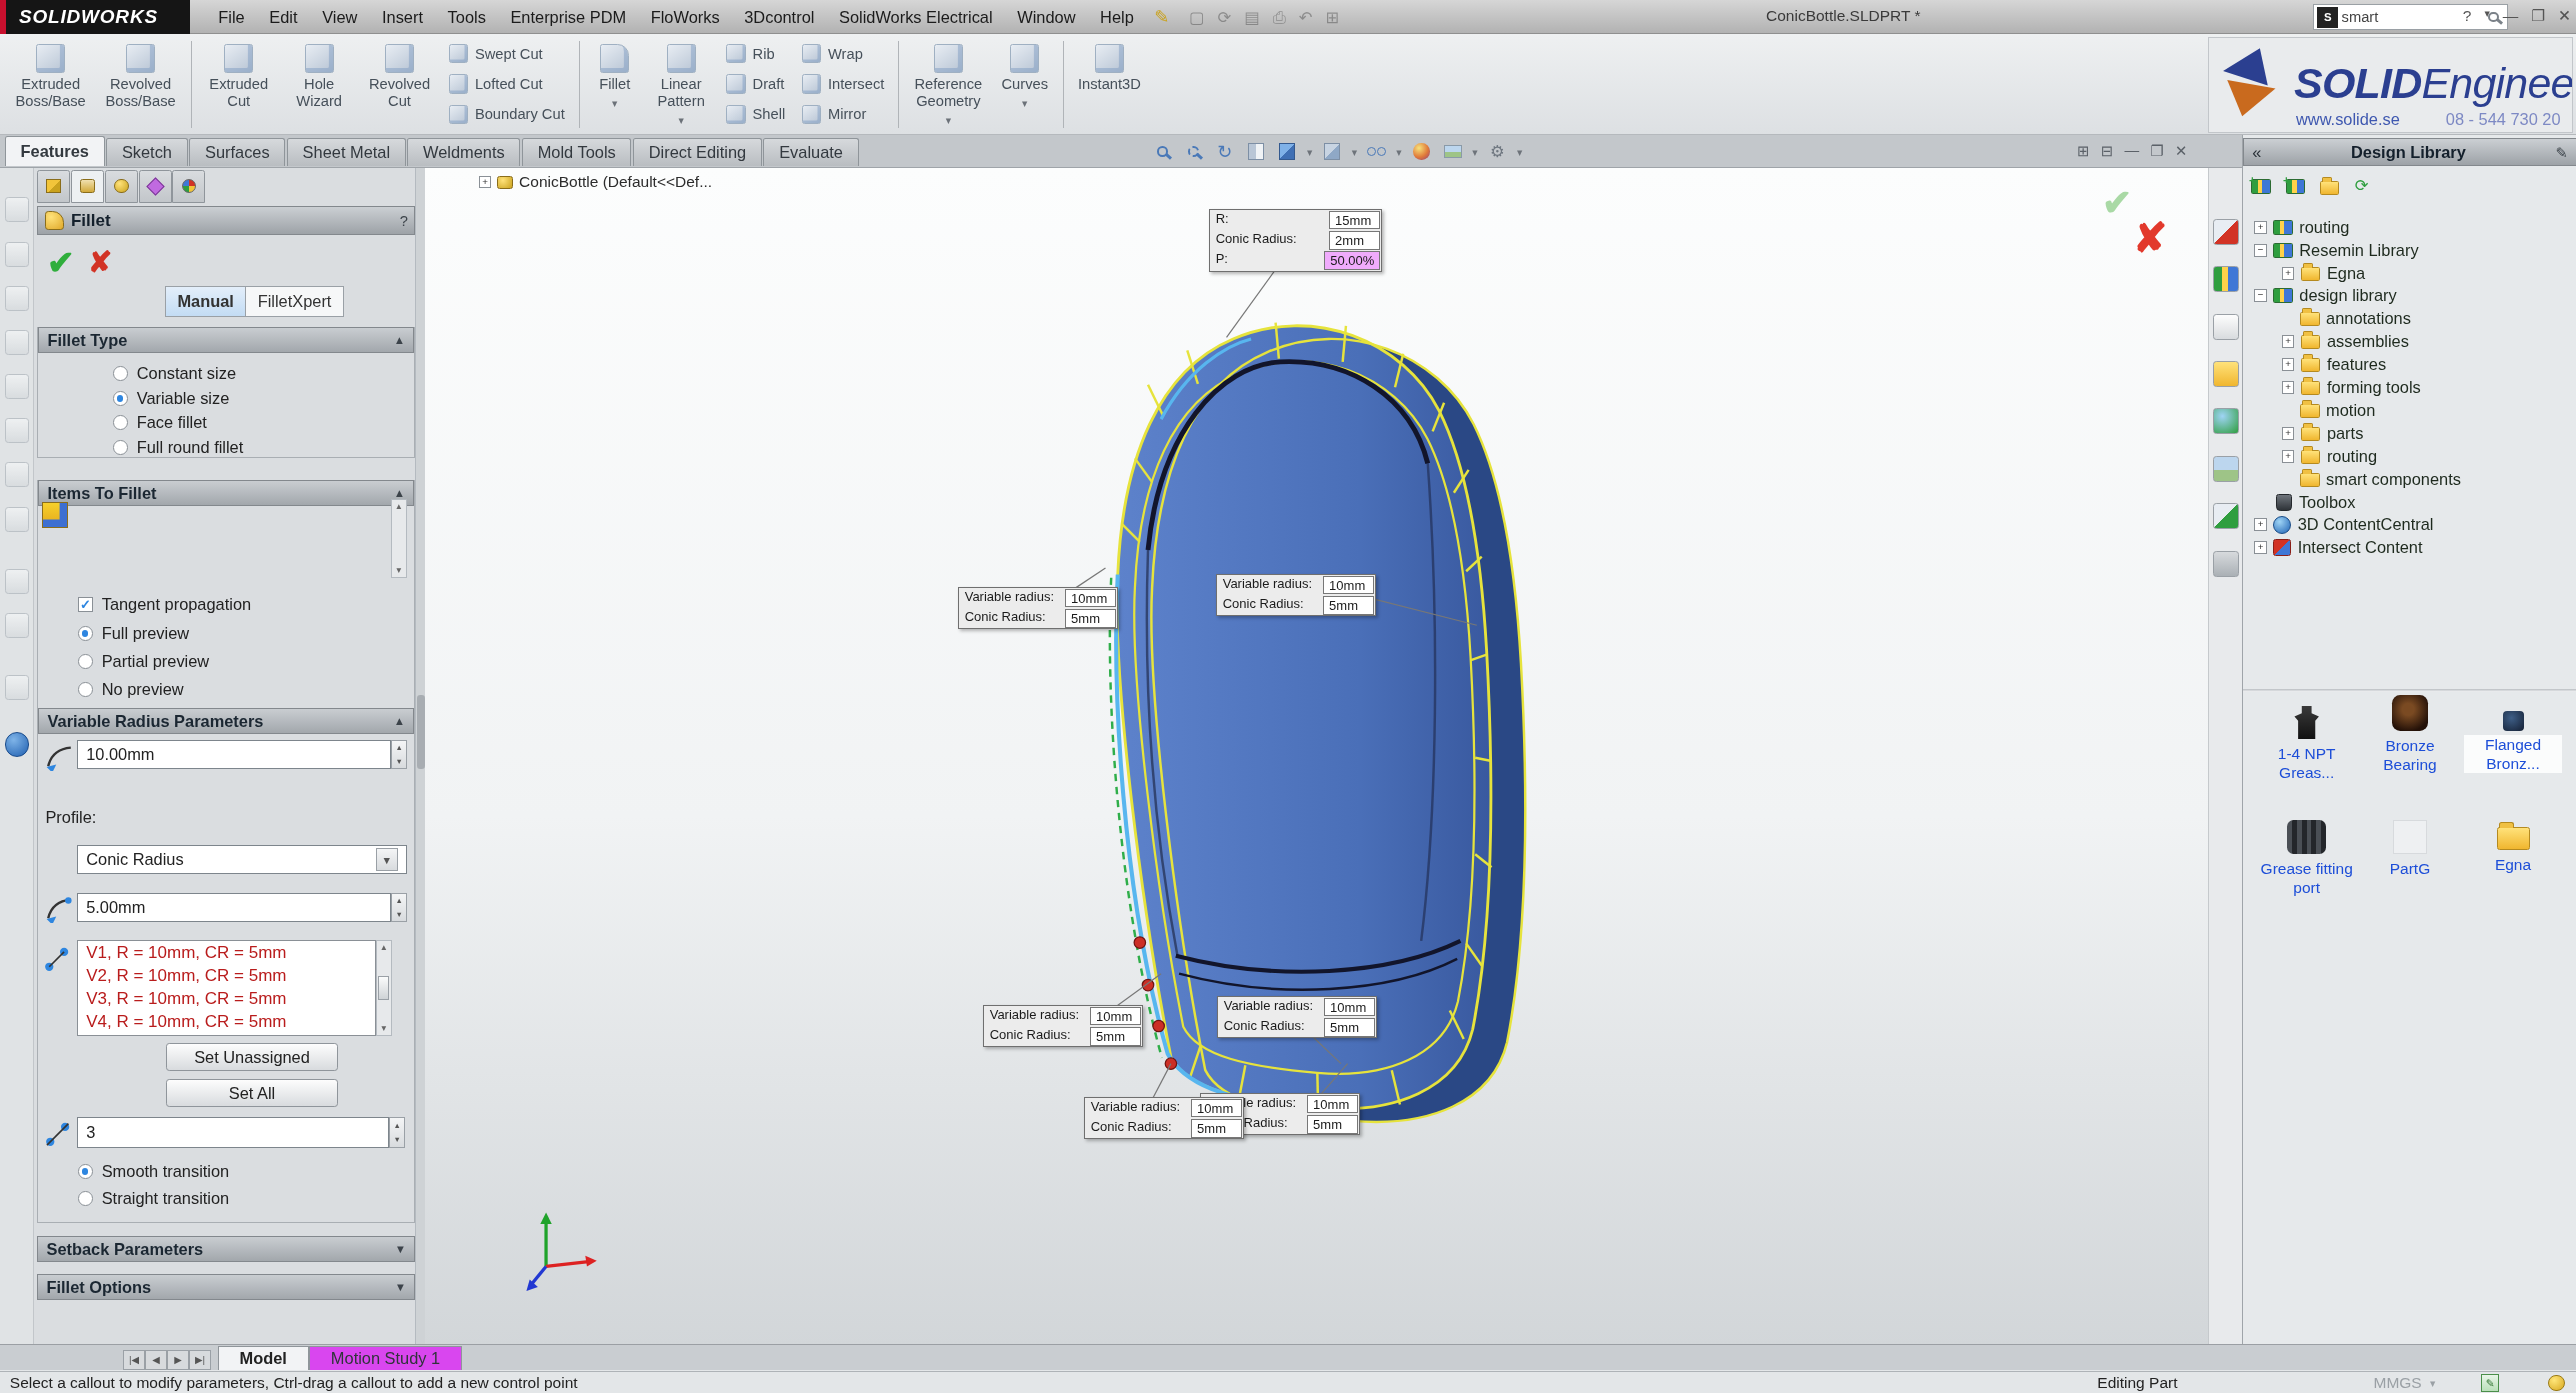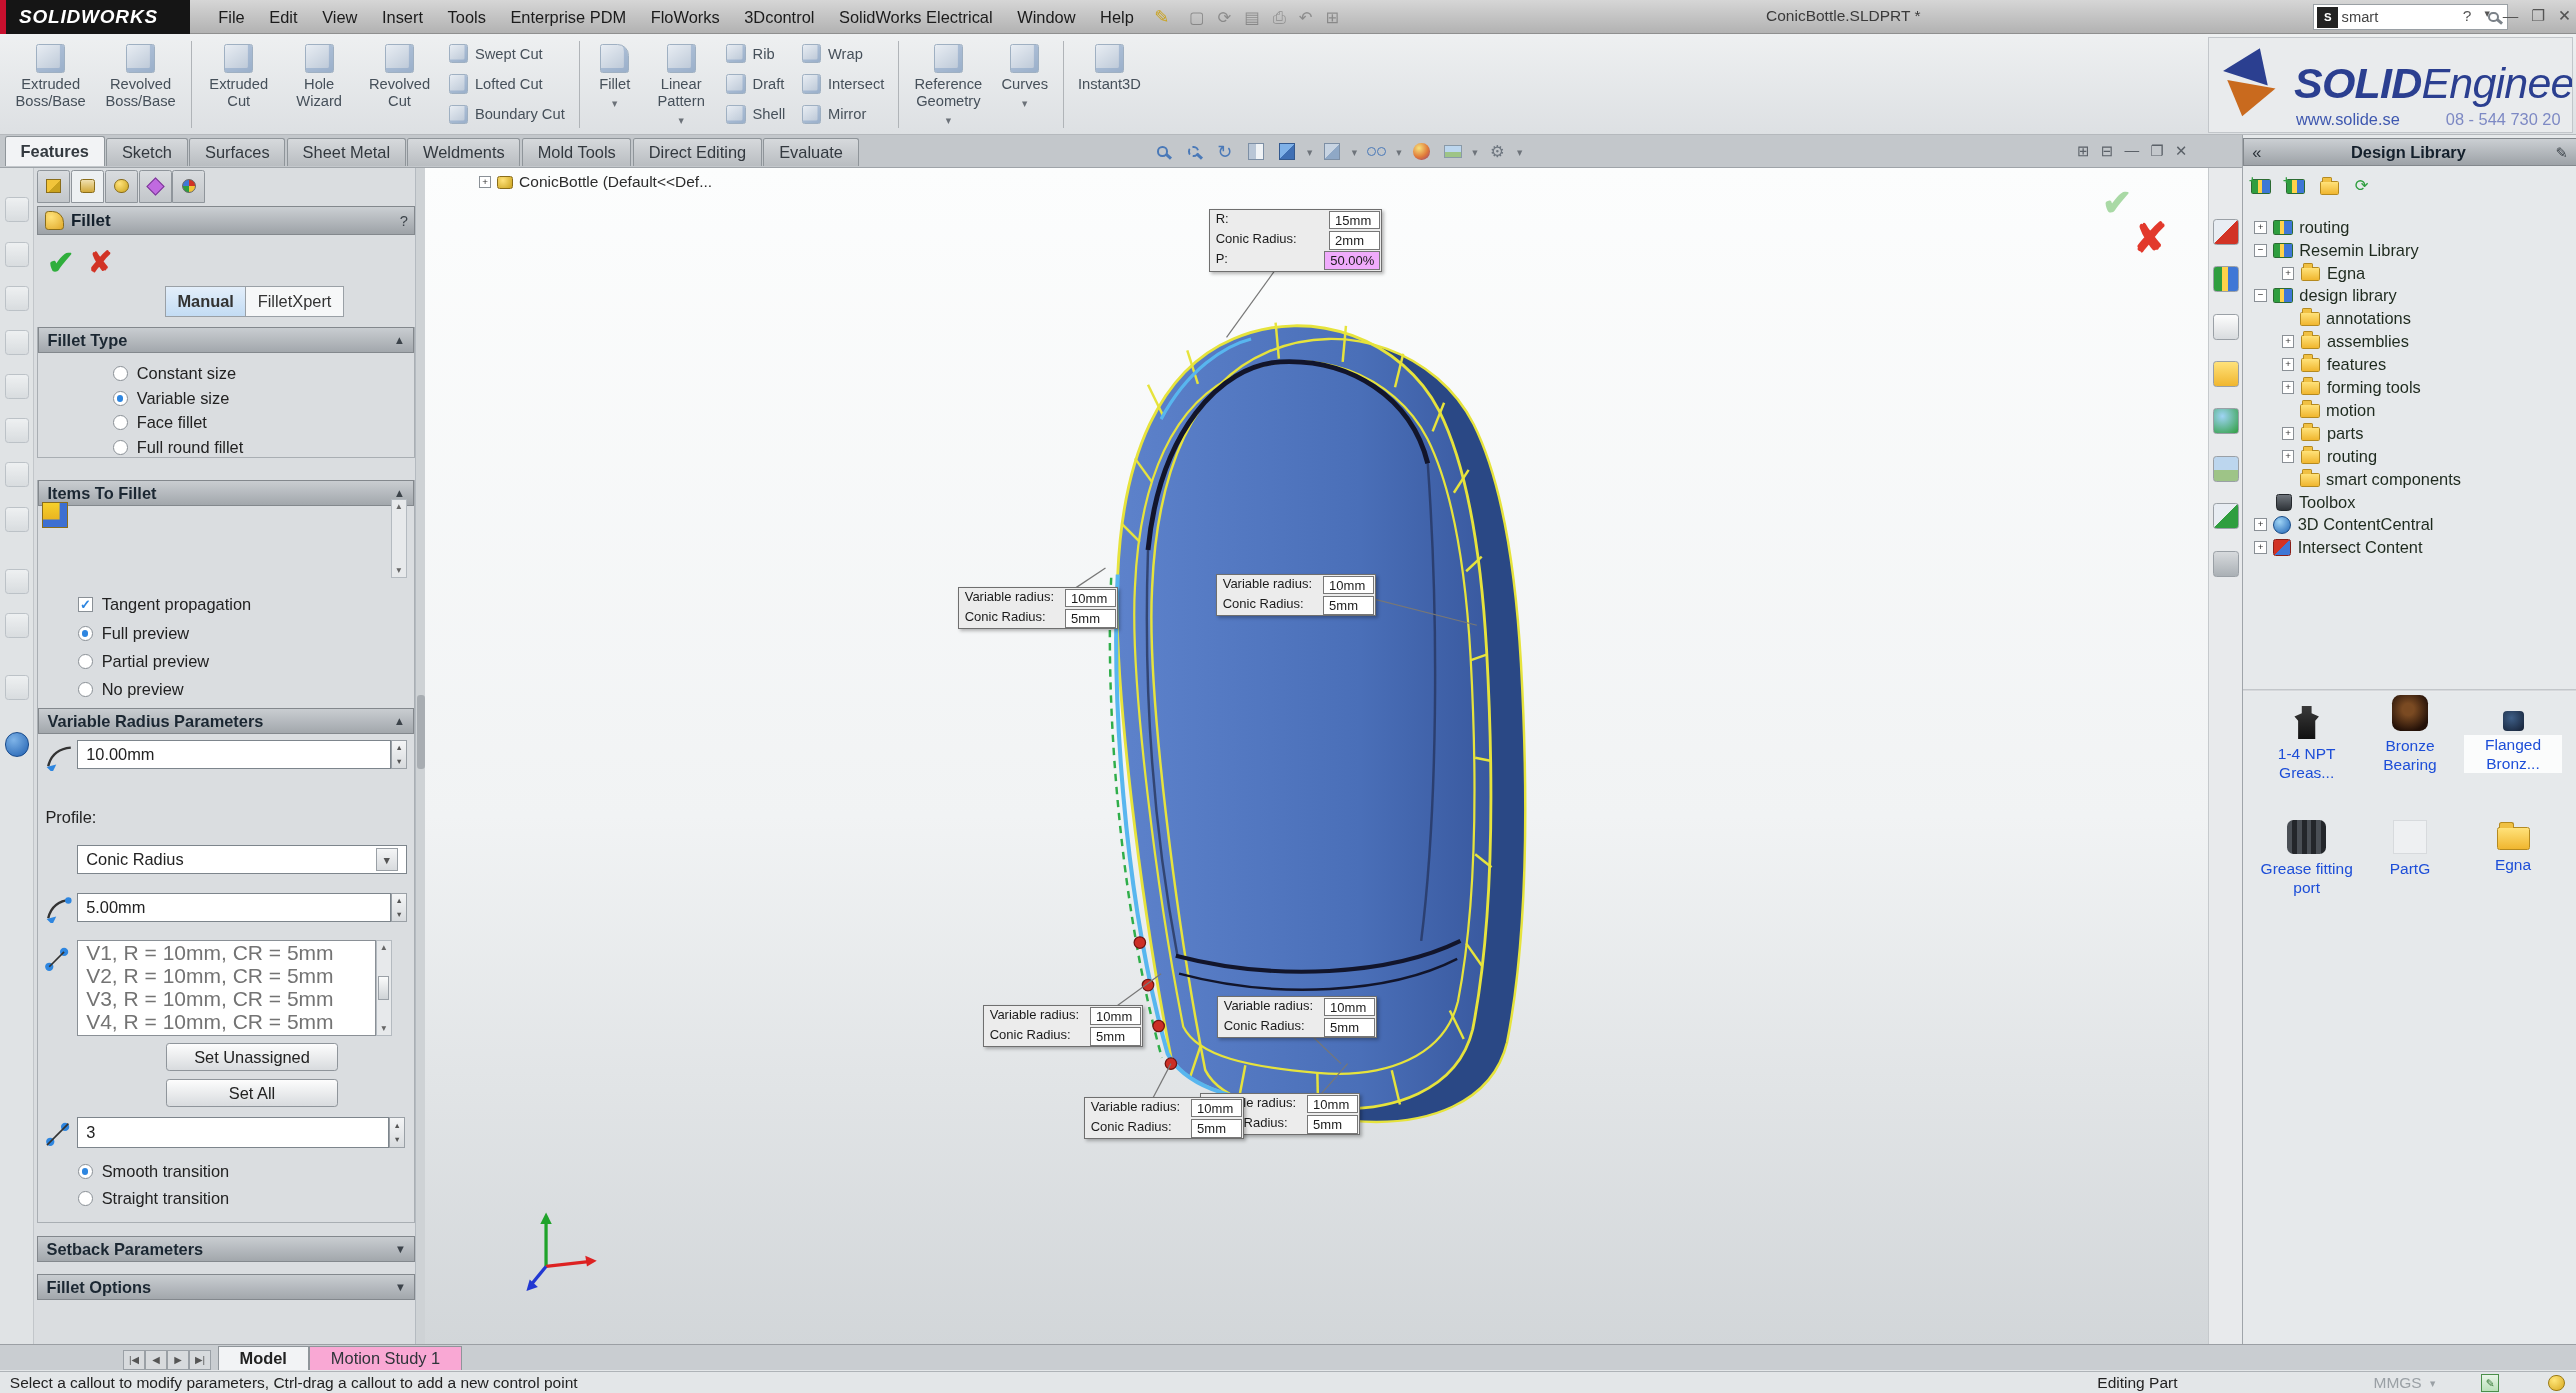--- a/index.html
+++ b/index.html
@@ -82,21 +82,21 @@
 .radio{position:absolute;display:flex;align-items:center;gap:9px;font-size:16.4px;color:#222}
 .rdot{width:14.7px;height:14.7px;border-radius:50%;border:0.8px solid #8a9096;background:#fff;position:relative}
 .radio.sel .rdot::after{content:'';position:absolute;inset:3.3px;border-radius:50%;background:#2e86e0}
 .chk{width:14.7px;height:14.7px;border:0.8px solid #8a9096;background:#fff;color:#2e86e0;font-size:13px;font-weight:bold;line-height:13px;text-align:center}
 .field{position:absolute;height:29px;background:#fff;border:0.8px solid #7d858c;font-size:16.4px;color:#222;display:flex;align-items:center;padding:0 8.2px}
 .spin{position:absolute;width:16.4px;height:29px;border:0.8px solid #9aa0a6;background:linear-gradient(#f4f5f6,#d8dbde);display:flex;flex-direction:column;align-items:center;justify-content:space-around;font-size:7.4px;color:#555}
 .list{position:absolute;background:#d8ebfa;border:0.8px solid #7f98ab;overflow:hidden}
 .lrow{height:25px;display:flex;align-items:center;padding:0 9.8px;font-size:16.4px;color:#17395c}
 .lrow.sel{background:#2e86e0;color:#fff}
 .vlist{position:absolute;background:#fff;border:0.8px solid #8a9096}
-.vrow{height:23px;display:flex;align-items:center;padding:0 8.2px;font-size:21px;color:#737373}
+.vrow{height:23px;display:flex;align-items:center;padding:0 8.2px;font-size:17px;color:#b91c1c}
 .sbar{position:absolute;width:15.5px;background:#e7e9eb;border:0.8px solid #b4bac0;display:flex;flex-direction:column;justify-content:space-between;align-items:center;font-size:8.2px;color:#666;padding:1.6px 0}
 .sthumb{width:10.6px;background:linear-gradient(#fbfcfc,#cfd3d6);border:0.8px solid #9aa0a6}
 .pmbtn{position:absolute;width:172px;height:28px;background:linear-gradient(#fdfdfd,#d8dbde);border:0.8px solid #8f959b;border-radius:3.3px;display:flex;align-items:center;justify-content:center;font-size:16.4px;color:#222}
 .cubeic{position:absolute;width:26px;height:26px;background:linear-gradient(#f7d02a,#e3a81c);border:0.8px solid #8a6d1a;box-shadow:inset -7.4px -7.4px 0 #3d6fd1}
 .pmscroll{left:415px;top:168px;width:10.6px;height:1177px;background:#ced2d5;border-left:0.8px solid #b4bac0}
 .pmscroll .th{position:absolute;left:0.8px;top:527px;width:8.2px;height:74px;background:#a8adb2;border-radius:3.3px}
 
 .vp{left:425px;top:168px;width:1783px;height:1177px;background:linear-gradient(180deg,#fcfdfd 0%,#f1f3f4 55%,#d2d6d9 100%);overflow:hidden}
 .flytree{left:54px;top:5.7px;display:flex;align-items:center;gap:5.7px;font-size:15.5px;color:#2c2c2c}
 .expbox{width:12.3px;height:12.3px;border:0.8px solid #8a9096;background:#fff;font-size:9.8px;line-height:10.6px;text-align:center;color:#333}
@@ -133,21 +133,21 @@
 .flanged{width:21px;height:19.6px;border-radius:4.1px;background:radial-gradient(circle at 40% 35%,#3e5e86,#141f33)}
 .gport{width:39px;height:34px;border-radius:6.5px;background:repeating-linear-gradient(90deg,#4a4f55 0 4.9px,#23262a 4.9px 9.8px)}
 .blankpart{width:34px;height:34px;background:#eef0f2;border:0.8px solid #d7dadd}
 .bigfold{width:33px;height:23px;background:linear-gradient(#ffe27a,#f0b62f);border:0.8px solid #b58a1f;border-radius:2.5px;position:relative}
 .bigfold::before{content:'';position:absolute;top:-6.5px;left:1.6px;width:13px;height:5.7px;background:#f0c043;border:0.8px solid #b58a1f;border-bottom:none;border-radius:2.5px 2.5px 0 0}
 
 .btabs{left:0;top:1344px;width:2576px;height:26px;background:#c9cdd1;border-top:0.8px solid #9b9fa4;display:flex;align-items:flex-end}
 .navsq{width:22px;height:20.4px;background:#d7dadd;border:0.8px solid #9aa0a6;font-size:9.8px;color:#555;display:flex;align-items:center;justify-content:center}
 .btab{height:24.5px;padding:0 21px;display:flex;align-items:center;font-size:16.4px;border:0.8px solid #8f959a;border-bottom:none}
 .btab.active{background:#f2f3f5;font-weight:bold}
-.btab.off{background:#f9a8d4;color:#2f343a}
+.btab.off{background:#d946ef;color:#2f343a}
 .status{left:0;top:1371px;width:2576px;height:23px;background:#e3e6e8;border-top:0.8px solid #aeb3b7;display:flex;align-items:center;font-size:15.5px;color:#222}
 .gdoc{width:18px;height:18px;background:linear-gradient(#e8f5e8,#b9e0b9);border:0.8px solid #4a8f4a;display:flex;align-items:center;justify-content:center;font-size:10.6px;color:#2a6f2a}
 .ycirc{width:16.4px;height:16.4px;border-radius:50%;background:radial-gradient(circle at 35% 30%,#ffe67a,#d8a81f);border:0.8px solid #9a7a14}
 </style>
 </head>
 <body>
 
 <div class="abs titlebar">
   <div class="abs swlogo">
       <span>SOLIDWORKS</span>

